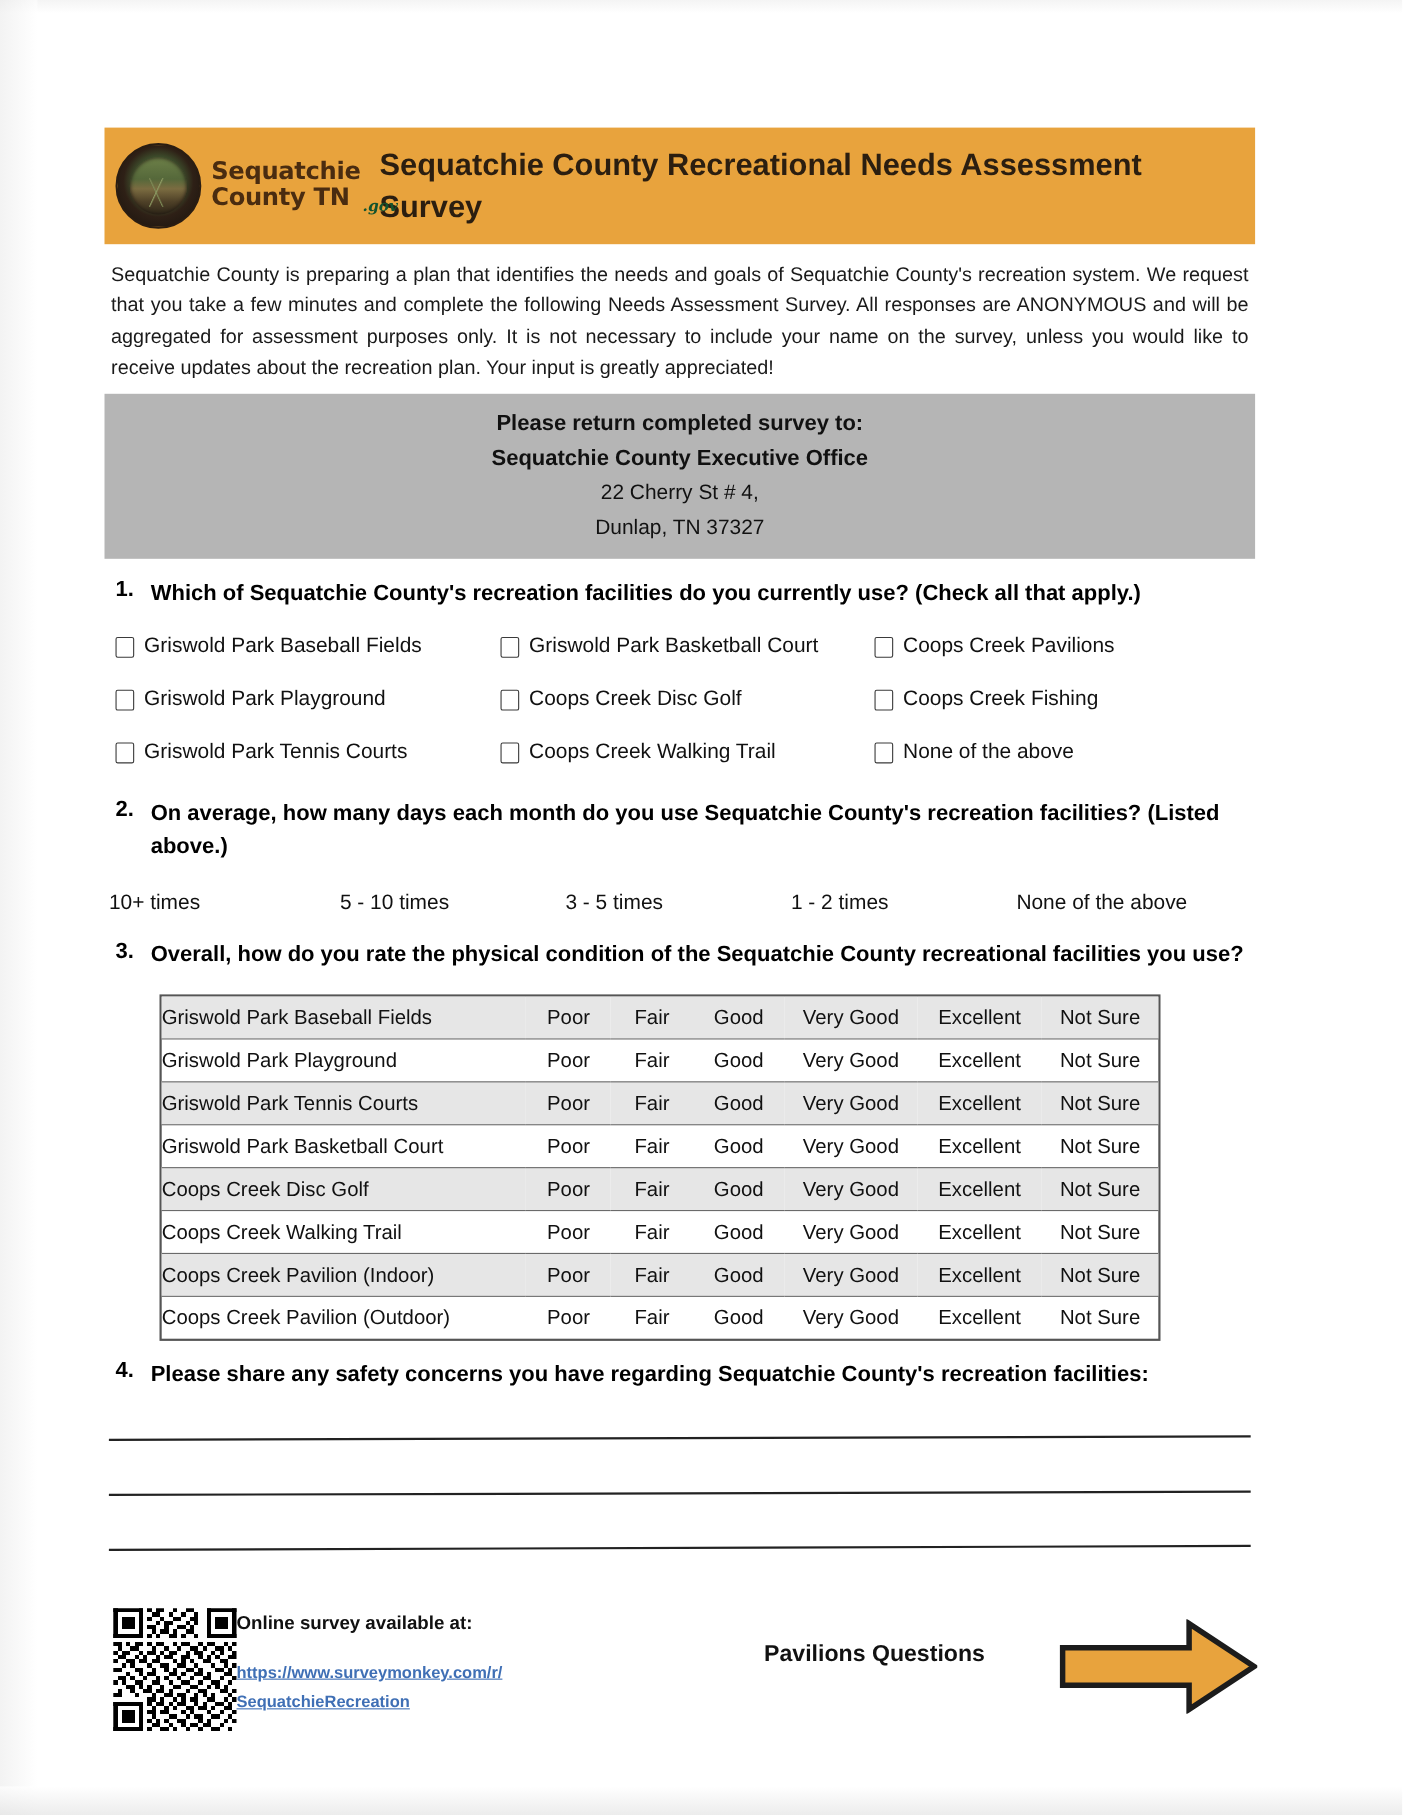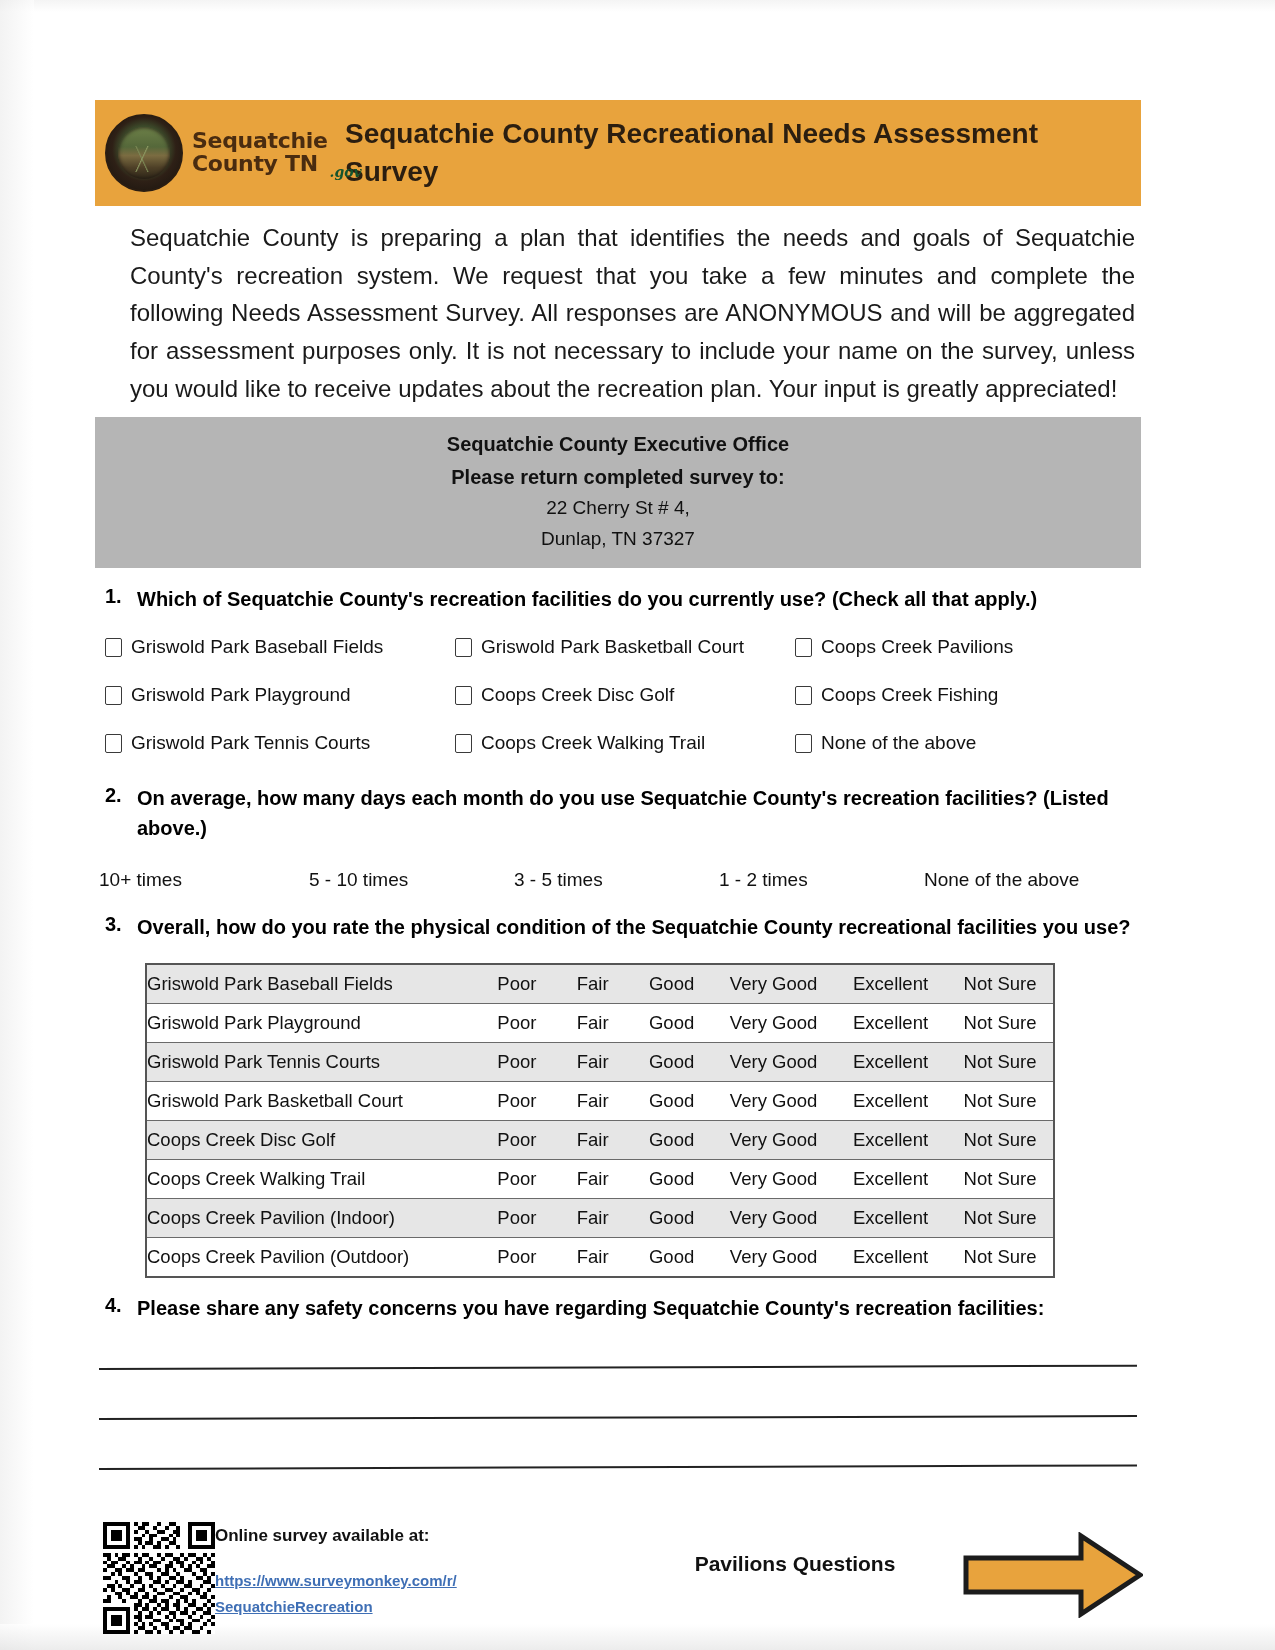--- a/index.html
+++ b/index.html
@@ -38,21 +38,21 @@
     position: absolute;
     left: 0; right: 0; bottom: 0;
     height: 26px;
     background: linear-gradient(to top,#e4e4e4,#ffffff);
     opacity: .7;
   }
 
   .content {
     position: absolute;
     left: 95px;
-    top: 100px;
+    top: 116px;
     width: 1046px;
   }
 
   
   .banner {
     background: #e8a33d;
     display: flex;
     align-items: center;
     padding: 14px 0 14px 0;
     min-height: 92px;
@@ -120,26 +120,25 @@
   .banner-title {
     font-size: 28px;
     font-weight: bold;
     color: #2b1e10;
     line-height: 1.35;
     padding-right: 30px;
   }
 
   
   .intro {
-    font-size: 24px;
+    font-size: 18px;
     line-height: 1.57;
     color: #1a1a1a;
     padding: 13px 6px 10px 6px;
     text-align: justify;
-    margin-left: 29px;
   }
 
   
   .return-box {
     background: #b5b5b5;
     text-align: center;
     padding: 11px 0 13px 0;
     font-size: 19px;
     line-height: 1.62;
     color: #111;
@@ -315,22 +314,22 @@
           <span class="logo-l2">County TN</span>
           <span class="logo-gov">.gov</span>
         </div>
       </div>
       <div class="banner-title">Sequatchie County Recreational Needs Assessment Survey</div>
     </div>
 
     <div class="intro">Sequatchie County is preparing a plan that identifies the needs and goals of Sequatchie County's recreation system. We request that you take a few minutes and complete the following Needs Assessment Survey. All responses are ANONYMOUS and will be aggregated for assessment purposes only. It is not necessary to include your name on the survey, unless you would like to receive updates about the recreation plan. Your input is greatly appreciated!</div>
 
     <div class="return-box">
+      <div class="b">Please return completed survey to:</div>
       <div class="b">Sequatchie County Executive Office</div>
-      <div class="b">Please return completed survey to:</div>
       <div>22 Cherry St # 4,</div>
       <div>Dunlap, TN 37327</div>
     </div>
 
     <div class="q">
       <div class="q-num">1.</div>
       <div class="q-text">Which of Sequatchie County's recreation facilities do you currently use? (Check all that apply.)</div>
     </div>
     <div class="cb-grid">
       <div class="cb-item">

